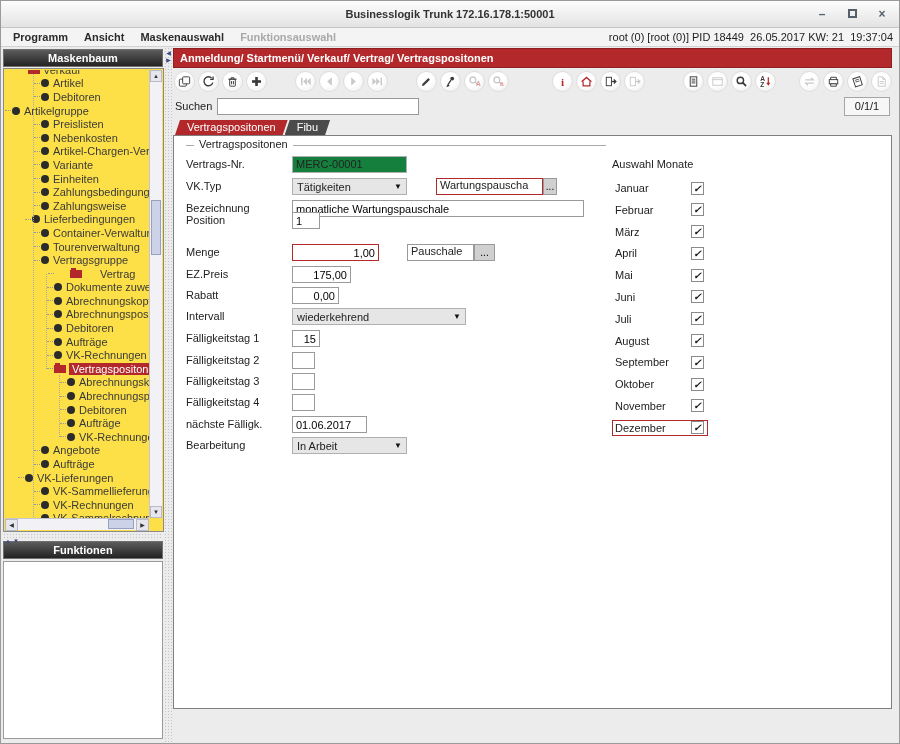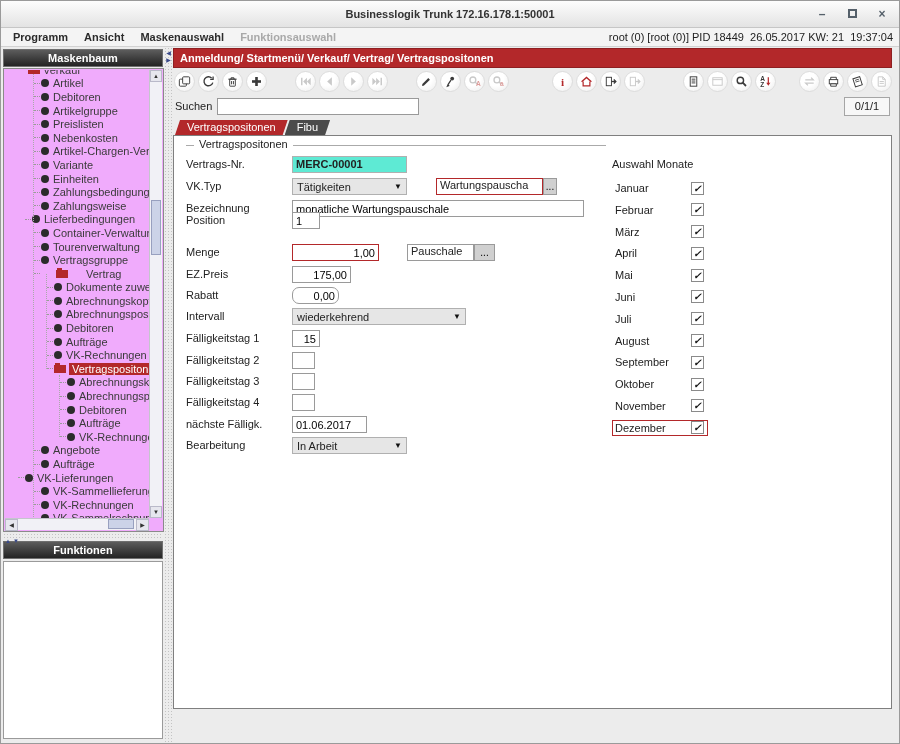--- a/index.html
+++ b/index.html
@@ -22,21 +22,21 @@
   .menu-item { padding:0 8px; font-weight:bold; color:#2b2b2b; }
   .menu-item.disabled { color:#a9a9a9; }
   .status { white-space:pre; color:#222; padding-right:2px; }
 
   .main { display:flex; height:696px; }
 
   
   .sidebar { width:215px; display:flex; flex-direction:column; padding:1px 0 4px 2px; }
   .panel-header { height:18px; flex:none; background:linear-gradient(#5c5c5c,#232323); color:#fff; font-weight:bold;
                   text-align:center; line-height:17px; border:1px solid #6f6f6f; margin:1px 1px 1px 0; }
-  .tree-wrap { position:relative; height:464px; flex:none; background:#f0abfc; border:1px solid #8a8a8a; }
+  .tree-wrap { position:relative; height:464px; flex:none; background:#fde047; border:1px solid #8a8a8a; }
   .tree { position:absolute; top:1px; left:1px; right:14px; bottom:13px; overflow:hidden; }
   .tree-row { height:13.6px; display:flex; align-items:center; white-space:nowrap; }
   .conn { width:6px; height:0; border-top:1px dotted #9a9a9a; margin-right:1px; flex:none; }
   .bullet { width:8px; height:8px; border-radius:50%; background:#2b2b2b; margin-right:4px; flex:none; }
   .folder { width:12px; height:8px; background:#b3282a; margin-right:3px; position:relative; flex:none; }
   .folder::before { content:""; position:absolute; top:-2px; left:1px; width:5px; height:2px; background:#b3282a; }
   .tlabel { color:#3a3a3a; }
   .tree-row.selected .tlabel { background:#b3282a; color:#fff; padding:0 3px; }
   .guide { position:absolute; width:0; border-left:1px dotted #aaa; }
 
@@ -83,21 +83,21 @@
   .tab.inactive { background:#4b4b4b; z-index:1; }
 
   .form-box { position:relative; height:574px; flex:none; background:#fff; border:1px solid #7f7f7f; overflow:hidden; }
   .legend-row { position:absolute; top:9px; left:12px; width:420px; border-top:1px solid #aaa; }
   .legend { position:absolute; top:-8px; left:8px; background:#fff; padding:0 5px; color:#222; }
 
   .frow { position:absolute; left:12px; right:12px; height:17px; }
   .flabel { position:absolute; left:0; top:0; line-height:17px; color:#222; }
   .fld { position:absolute; top:0; height:17px; border:1px solid #9a9a9a; background:#fff; font:inherit; padding:0 3px; }
   .fld.num { text-align:right; }
-  .ro { background:#5eead4; border-color:#b0b0b0; line-height:15px; display:inline-block;font-weight:bold; }
+  .ro { background:#15803d; border-color:#b0b0b0; line-height:15px; display:inline-block; }
   .red-border { border:1px solid #b3282a !important; }
   .select { position:absolute; top:0; height:17px; background:#e6e6e6; border:1px solid #b0b0b0;
             display:flex; align-items:center; justify-content:space-between; padding:0 4px; }
   .select .arr { font-size:8px; color:#111; }
   .dots { position:absolute; top:0; height:17px; background:#d0d0d0; border:1px solid #9a9a9a;
           font:inherit; font-size:10px; text-align:center; line-height:13px; }
 
   .months { position:absolute; left:438px; top:20px; width:110px; }
   .months-header { line-height:17px; margin-bottom:7px; }
   .month-row { width:96px; height:16px; margin-bottom:5.8px; display:flex; align-items:center;
@@ -146,21 +146,21 @@
             <div class="tree-row" style="padding-left: 29px;">
               <span class="conn"></span>
               <span class="bullet"></span>
               <span class="tlabel">Artikel</span>
             </div>
             <div class="tree-row" style="padding-left: 29px;">
               <span class="conn"></span>
               <span class="bullet"></span>
               <span class="tlabel">Debitoren</span>
             </div>
-            <div class="tree-row" style="padding-left: 29px;">
+            <div class="tree-row" style="">
               <span class="conn"></span>
               <span class="bullet"></span>
               <span class="tlabel">Artikelgruppe</span>
             </div>
             <div class="tree-row" style="padding-left: 29px;">
               <span class="conn"></span>
               <span class="bullet"></span>
               <span class="tlabel">Preislisten</span>
             </div>
             <div class="tree-row" style="padding-left: 29px;">
@@ -206,21 +206,21 @@
             <div class="tree-row" style="padding-left: 29px;">
               <span class="conn"></span>
               <span class="bullet"></span>
               <span class="tlabel">Tourenverwaltung</span>
             </div>
             <div class="tree-row" style="padding-left: 29px;">
               <span class="conn"></span>
               <span class="bullet"></span>
               <span class="tlabel">Vertragsgruppe</span>
             </div>
-            <div class="tree-row" style="padding-left: 29px; gap: 15px;">
+            <div class="tree-row" style="padding-left: 43px; gap: 15px;">
               <span class="conn"></span>
               <span class="folder"></span>
               <span class="tlabel">Vertrag</span>
             </div>
             <div class="tree-row" style="padding-left: 42px;">
               <span class="conn"></span>
               <span class="bullet"></span>
               <span class="tlabel">Dokumente zuweisen</span>
             </div>
             <div class="tree-row" style="padding-left: 42px;">
@@ -559,21 +559,21 @@
           <button class="dots" style="left:288px;width:21px">...</button>
         </div>
 
         <div class="frow" style="top:130px">
           <span class="flabel">EZ.Preis</span>
           <input class="fld num" style="left: 106px; width: 59px;" value="175,00">
         </div>
 
         <div class="frow" style="top:151px">
           <span class="flabel">Rabatt</span>
-          <input class="fld num" style="left: 106px; width: 47px; border-radius: 7px;" value="0,00">
+          <input class="fld num" style="left: 106px; width: 47px;" value="0,00">
         </div>
 
         <div class="frow" style="top:172px">
           <span class="flabel">Intervall</span>
           <div class="select" style="left:106px;width:174px">
             <span>wiederkehrend</span>
             <span class="arr">▼</span>
           </div>
         </div>
 

